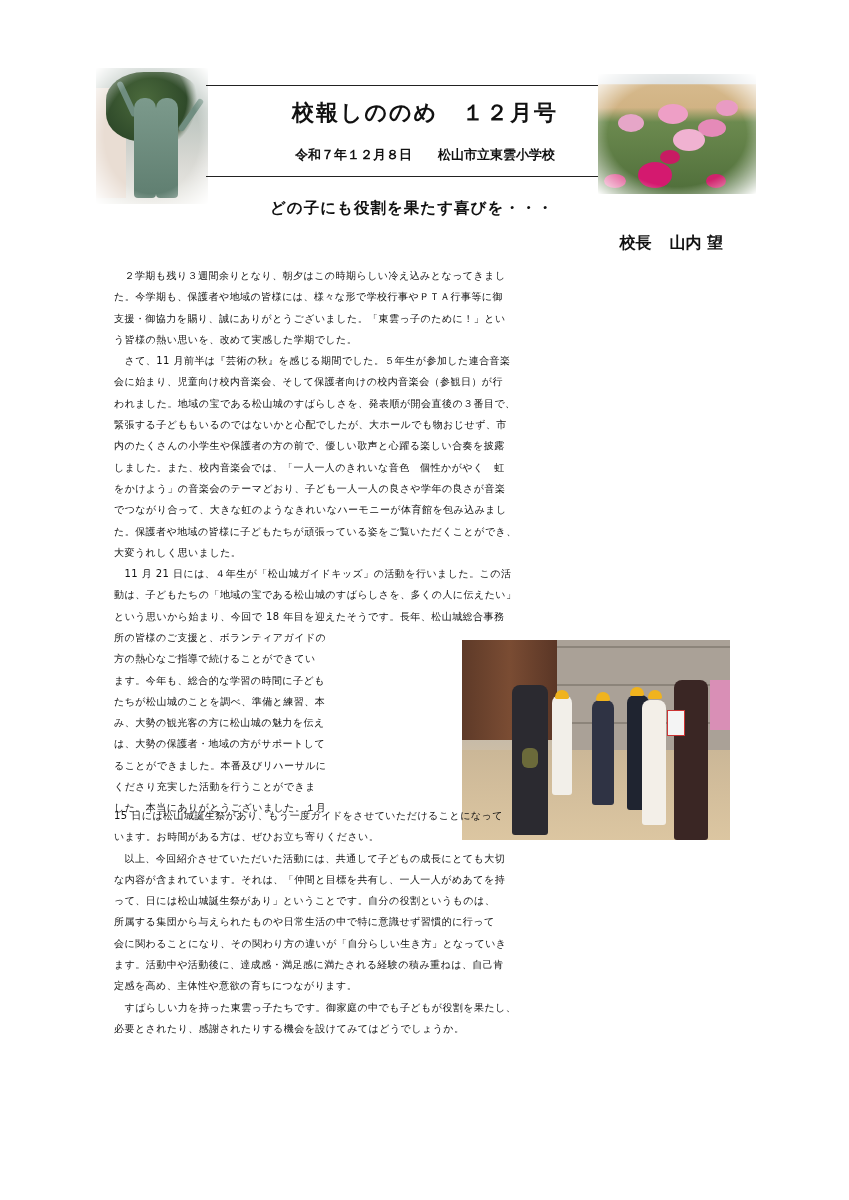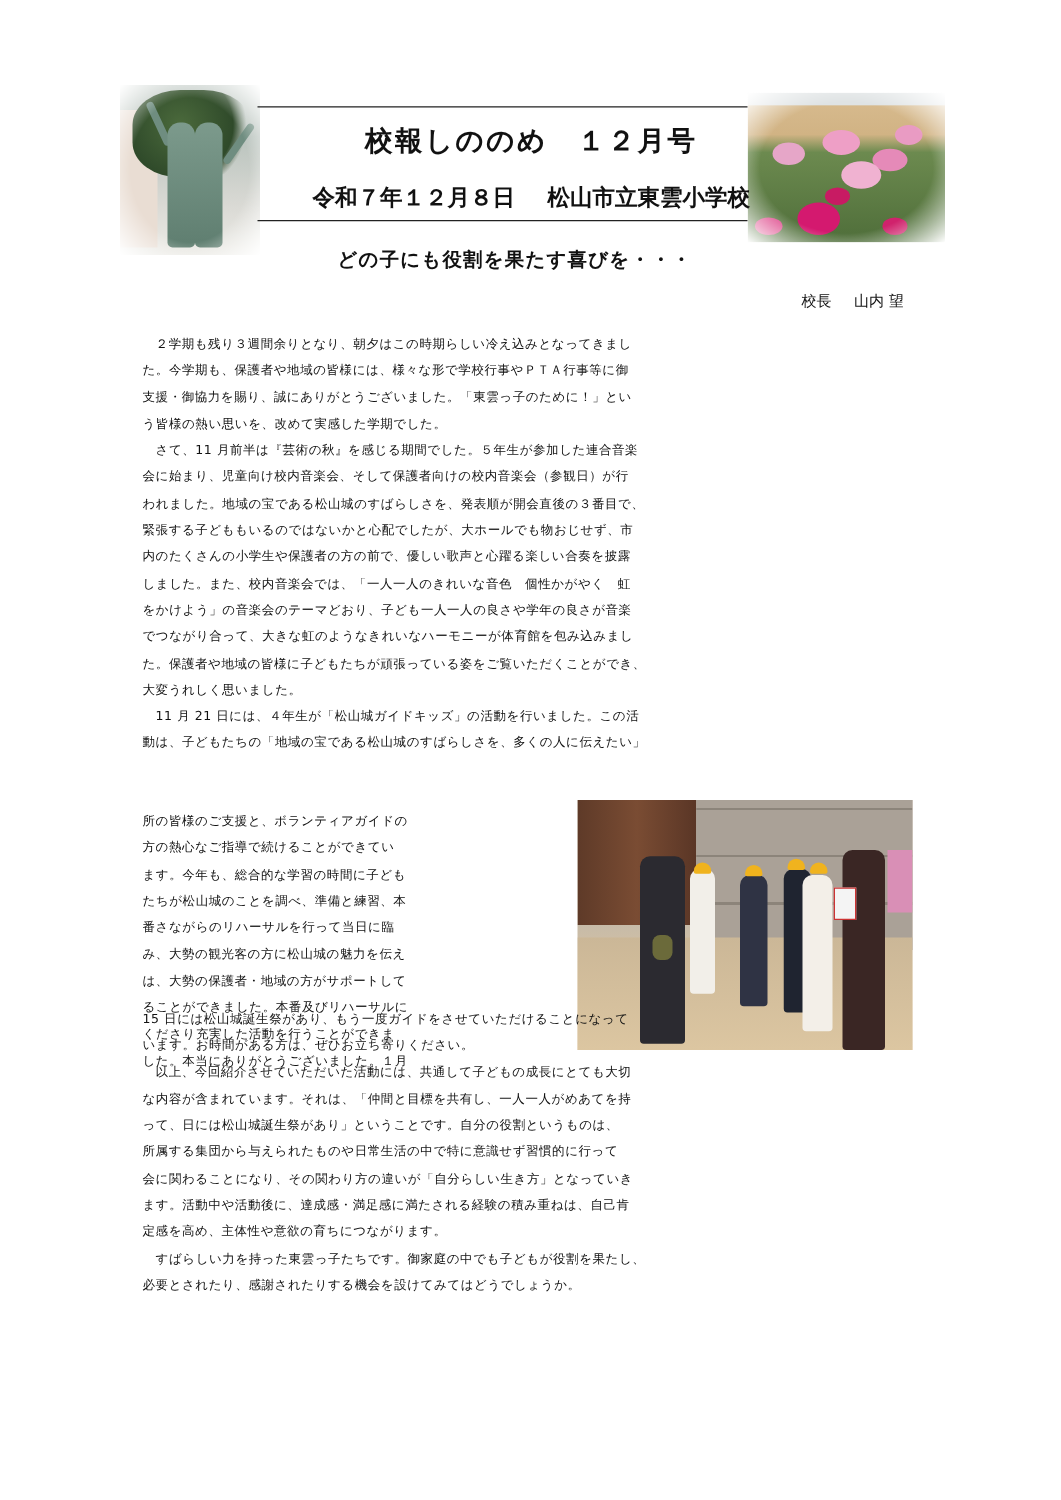--- a/index.html
+++ b/index.html
@@ -39,25 +39,25 @@
   .hat { position:absolute; width:14px; height:9px; border-radius:8px 8px 2px 2px; background:#f0b31e; }
   .sign { position:absolute; background:#d98fb6; }
 
   .rule { position:absolute; height:1px; background:#222; }
   .rule-top { left: 206px; top: 85px; width: 392px; }
   .rule-bottom { left: 206px; top: 176px; width: 392px; }
 
   .title { position:absolute; left: 240px; top: 98px; width: 370px; text-align:center;
     font-size: 22px; font-weight: bold; letter-spacing: 2px; }
   .subtitle { position:absolute; left: 240px; top: 146px; width: 370px; text-align:center;
-    font-size: 18px; font-weight: bold; }
+    font-size: 13px; font-weight: bold; }
   .subtitle span + span { margin-left: 26px; }
 
   .headline { position:absolute; left: 270px; top: 198px; font-size: 15.5px; font-weight: bold; letter-spacing: 1px; }
-  .byline { position:absolute; right: 126px; top: 233px; font-size: 12px; font-weight: normal; }
+  .byline { position:absolute; right: 126px; top: 233px; font-size: 16px; font-weight: bold; }
   .byline .name { margin-left: 18px; }
 
   .body-text { position:absolute; font-size: 10px; line-height: 21.3px; letter-spacing: 0.45px; }
   .para-full { left: 114px; width: 630px; }
   .para-narrow { left: 114px; width: 346px; }
   .line { white-space: nowrap; display:block; }
 </style>
 </head>
 <body>
 
@@ -104,28 +104,28 @@
   <span class="line">われました。地域の宝である松山城のすばらしさを、発表順が開会直後の３番目で、</span>
   <span class="line">緊張する子どももいるのではないかと心配でしたが、大ホールでも物おじせず、市</span>
   <span class="line">内のたくさんの小学生や保護者の方の前で、優しい歌声と心躍る楽しい合奏を披露</span>
   <span class="line">しました。また、校内音楽会では、「一人一人のきれいな音色　個性かがやく　虹</span>
   <span class="line">をかけよう」の音楽会のテーマどおり、子ども一人一人の良さや学年の良さが音楽</span>
   <span class="line">でつながり合って、大きな虹のようなきれいなハーモニーが体育館を包み込みまし</span>
   <span class="line">た。保護者や地域の皆様に子どもたちが頑張っている姿をご覧いただくことができ、</span>
   <span class="line">大変うれしく思いました。</span>
   <span class="line">　11 月 21 日には、４年生が「松山城ガイドキッズ」の活動を行いました。この活</span>
   <span class="line">動は、子どもたちの「地域の宝である松山城のすばらしさを、多くの人に伝えたい」</span>
+  <span class="line">という思いから始まり、今回で 18 年目を迎えたそうです。長年、松山城総合事務</span>
 </div>
 
-<div class="body-text para-narrow" style="top:627px;margin-top:20px;">
+<div class="body-text para-narrow" style="top:627px;">
   <span class="line">所の皆様のご支援と、ボランティアガイドの</span>
   <span class="line">方の熱心なご指導で続けることができてい</span>
   <span class="line">ます。今年も、総合的な学習の時間に子ども</span>
   <span class="line">たちが松山城のことを調べ、準備と練習、本</span>
-  <span class="line">番さながらのリハーサルを行って当日に臨</span>
   <span class="line">み、大勢の観光客の方に松山城の魅力を伝え</span>
   <span class="line">は、大勢の保護者・地域の方がサポートして</span>
   <span class="line">ることができました。本番及びリハーサルに</span>
   <span class="line">くださり充実した活動を行うことができま</span>
   <span class="line">した。本当にありがとうございました。１月</span>
 </div>
 
 <div class="photo photo-kids" title="松山城ガイドキッズの活動の様子">
   <div class="door"></div>
   <div class="wall"></div>

